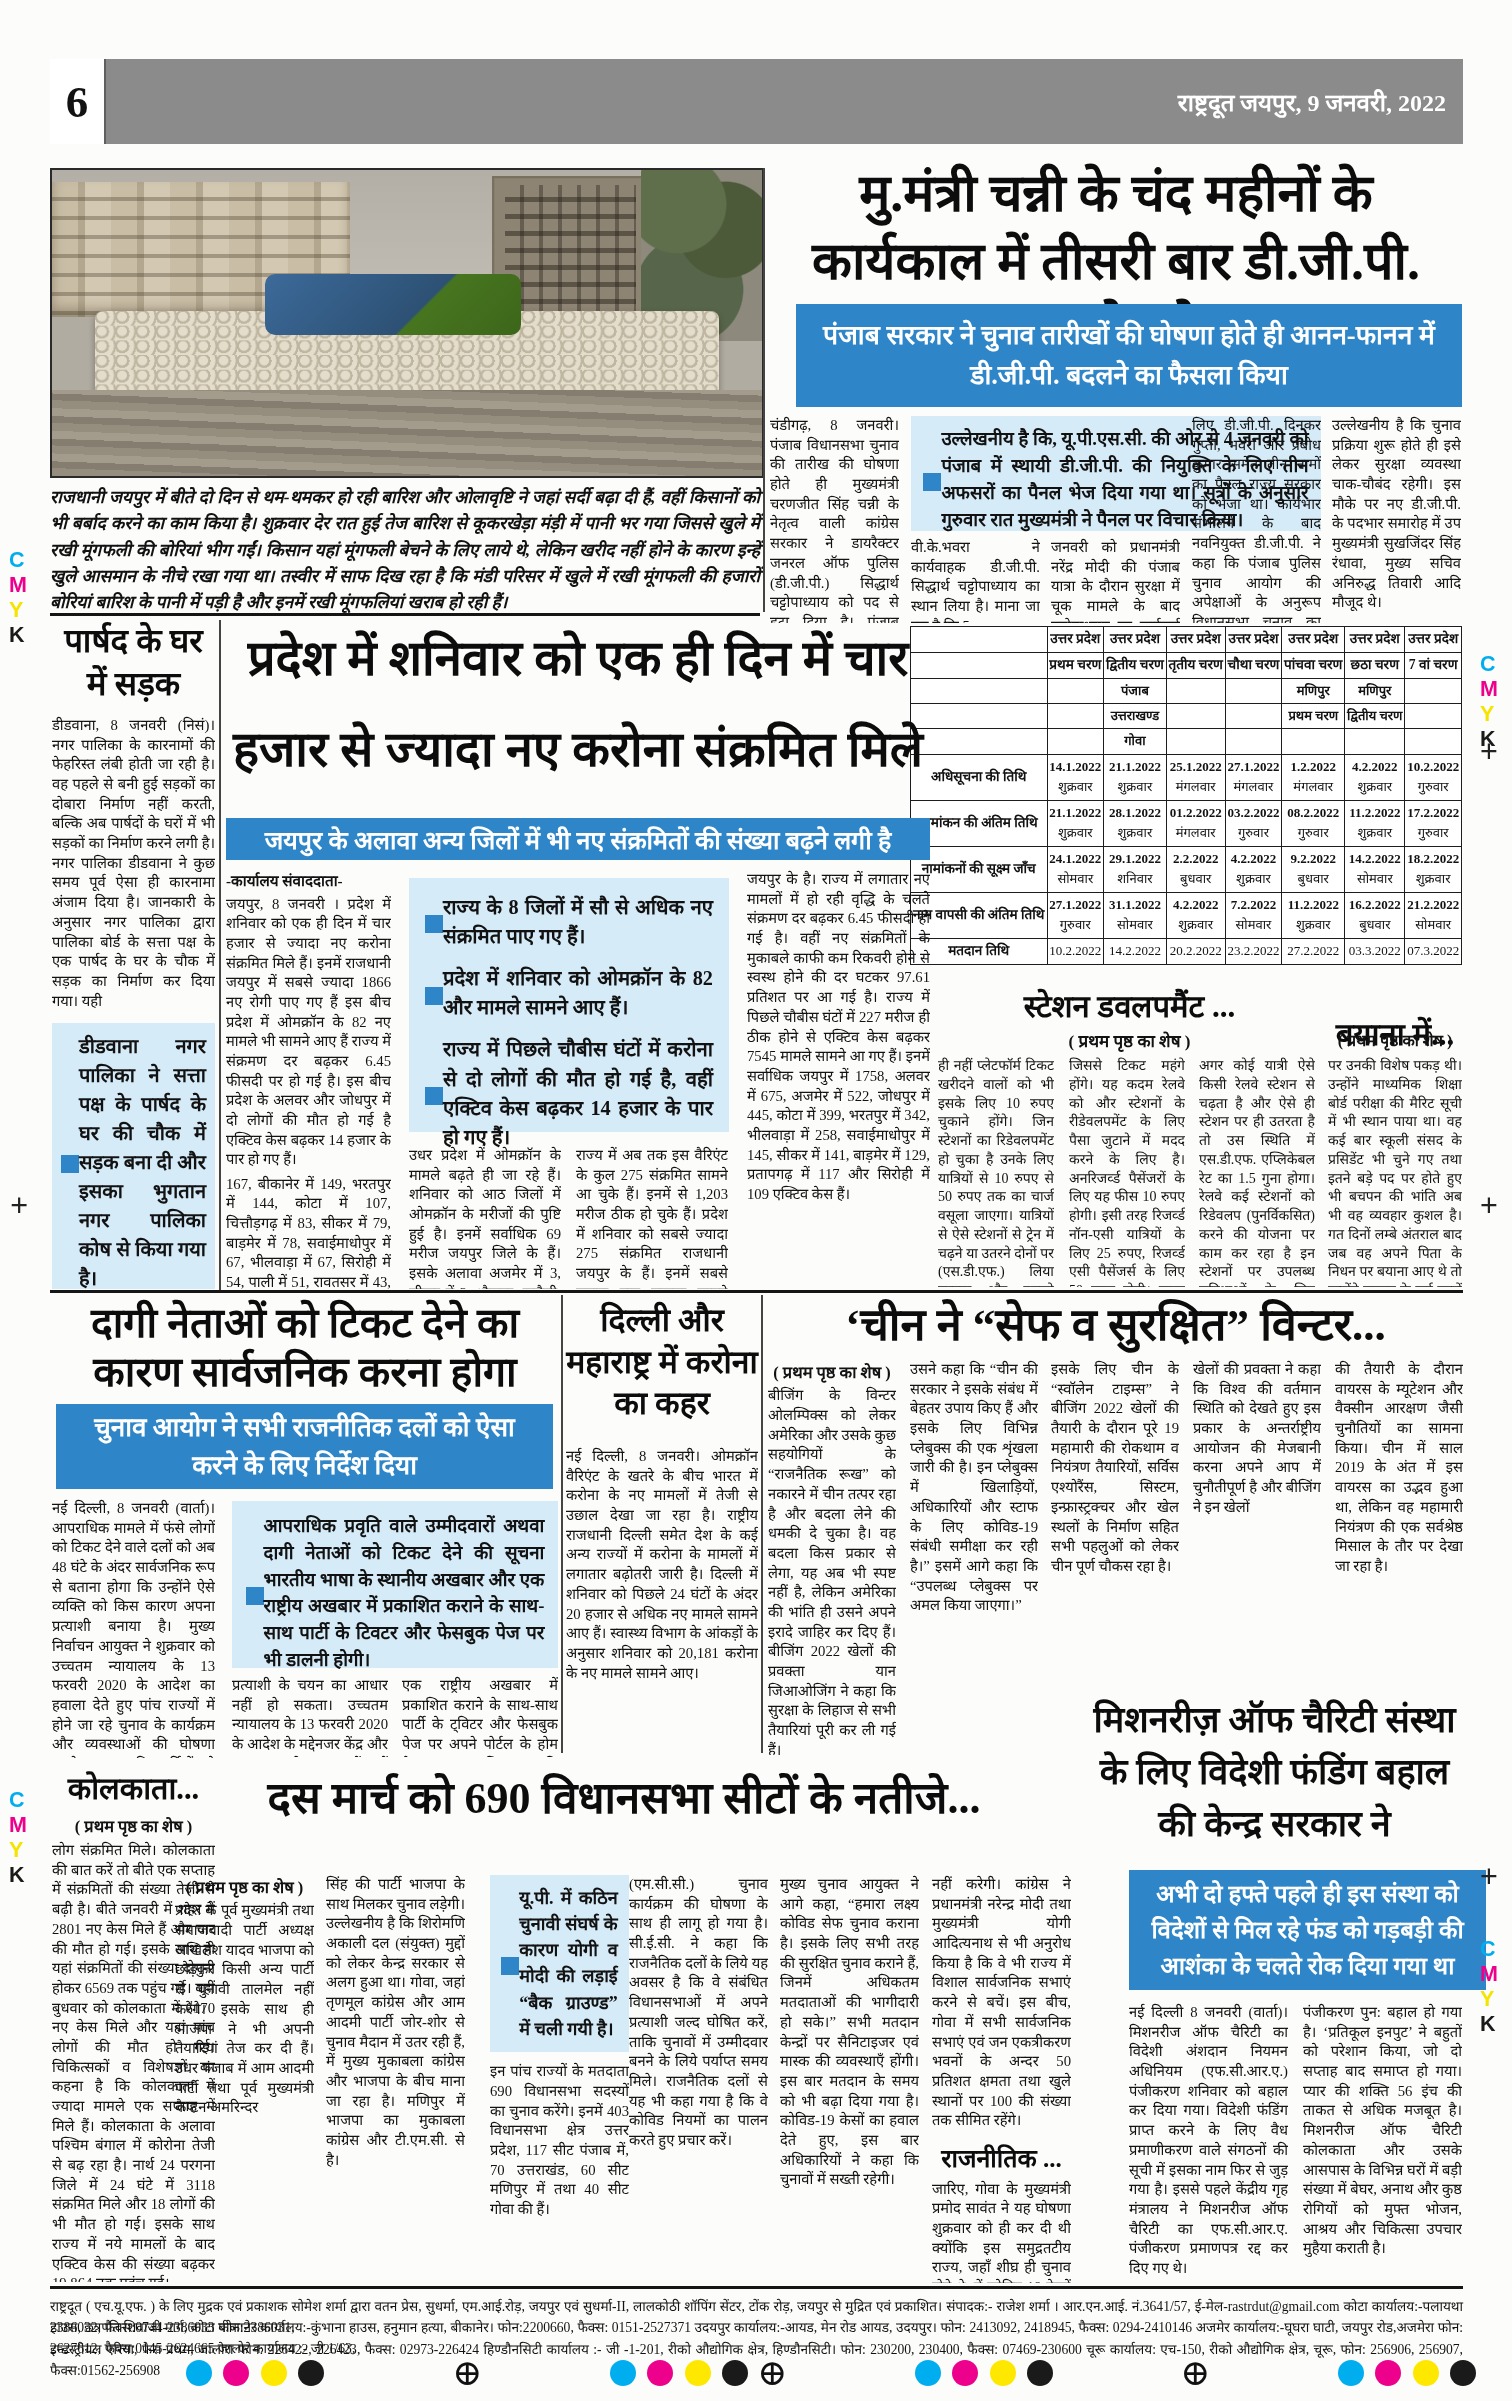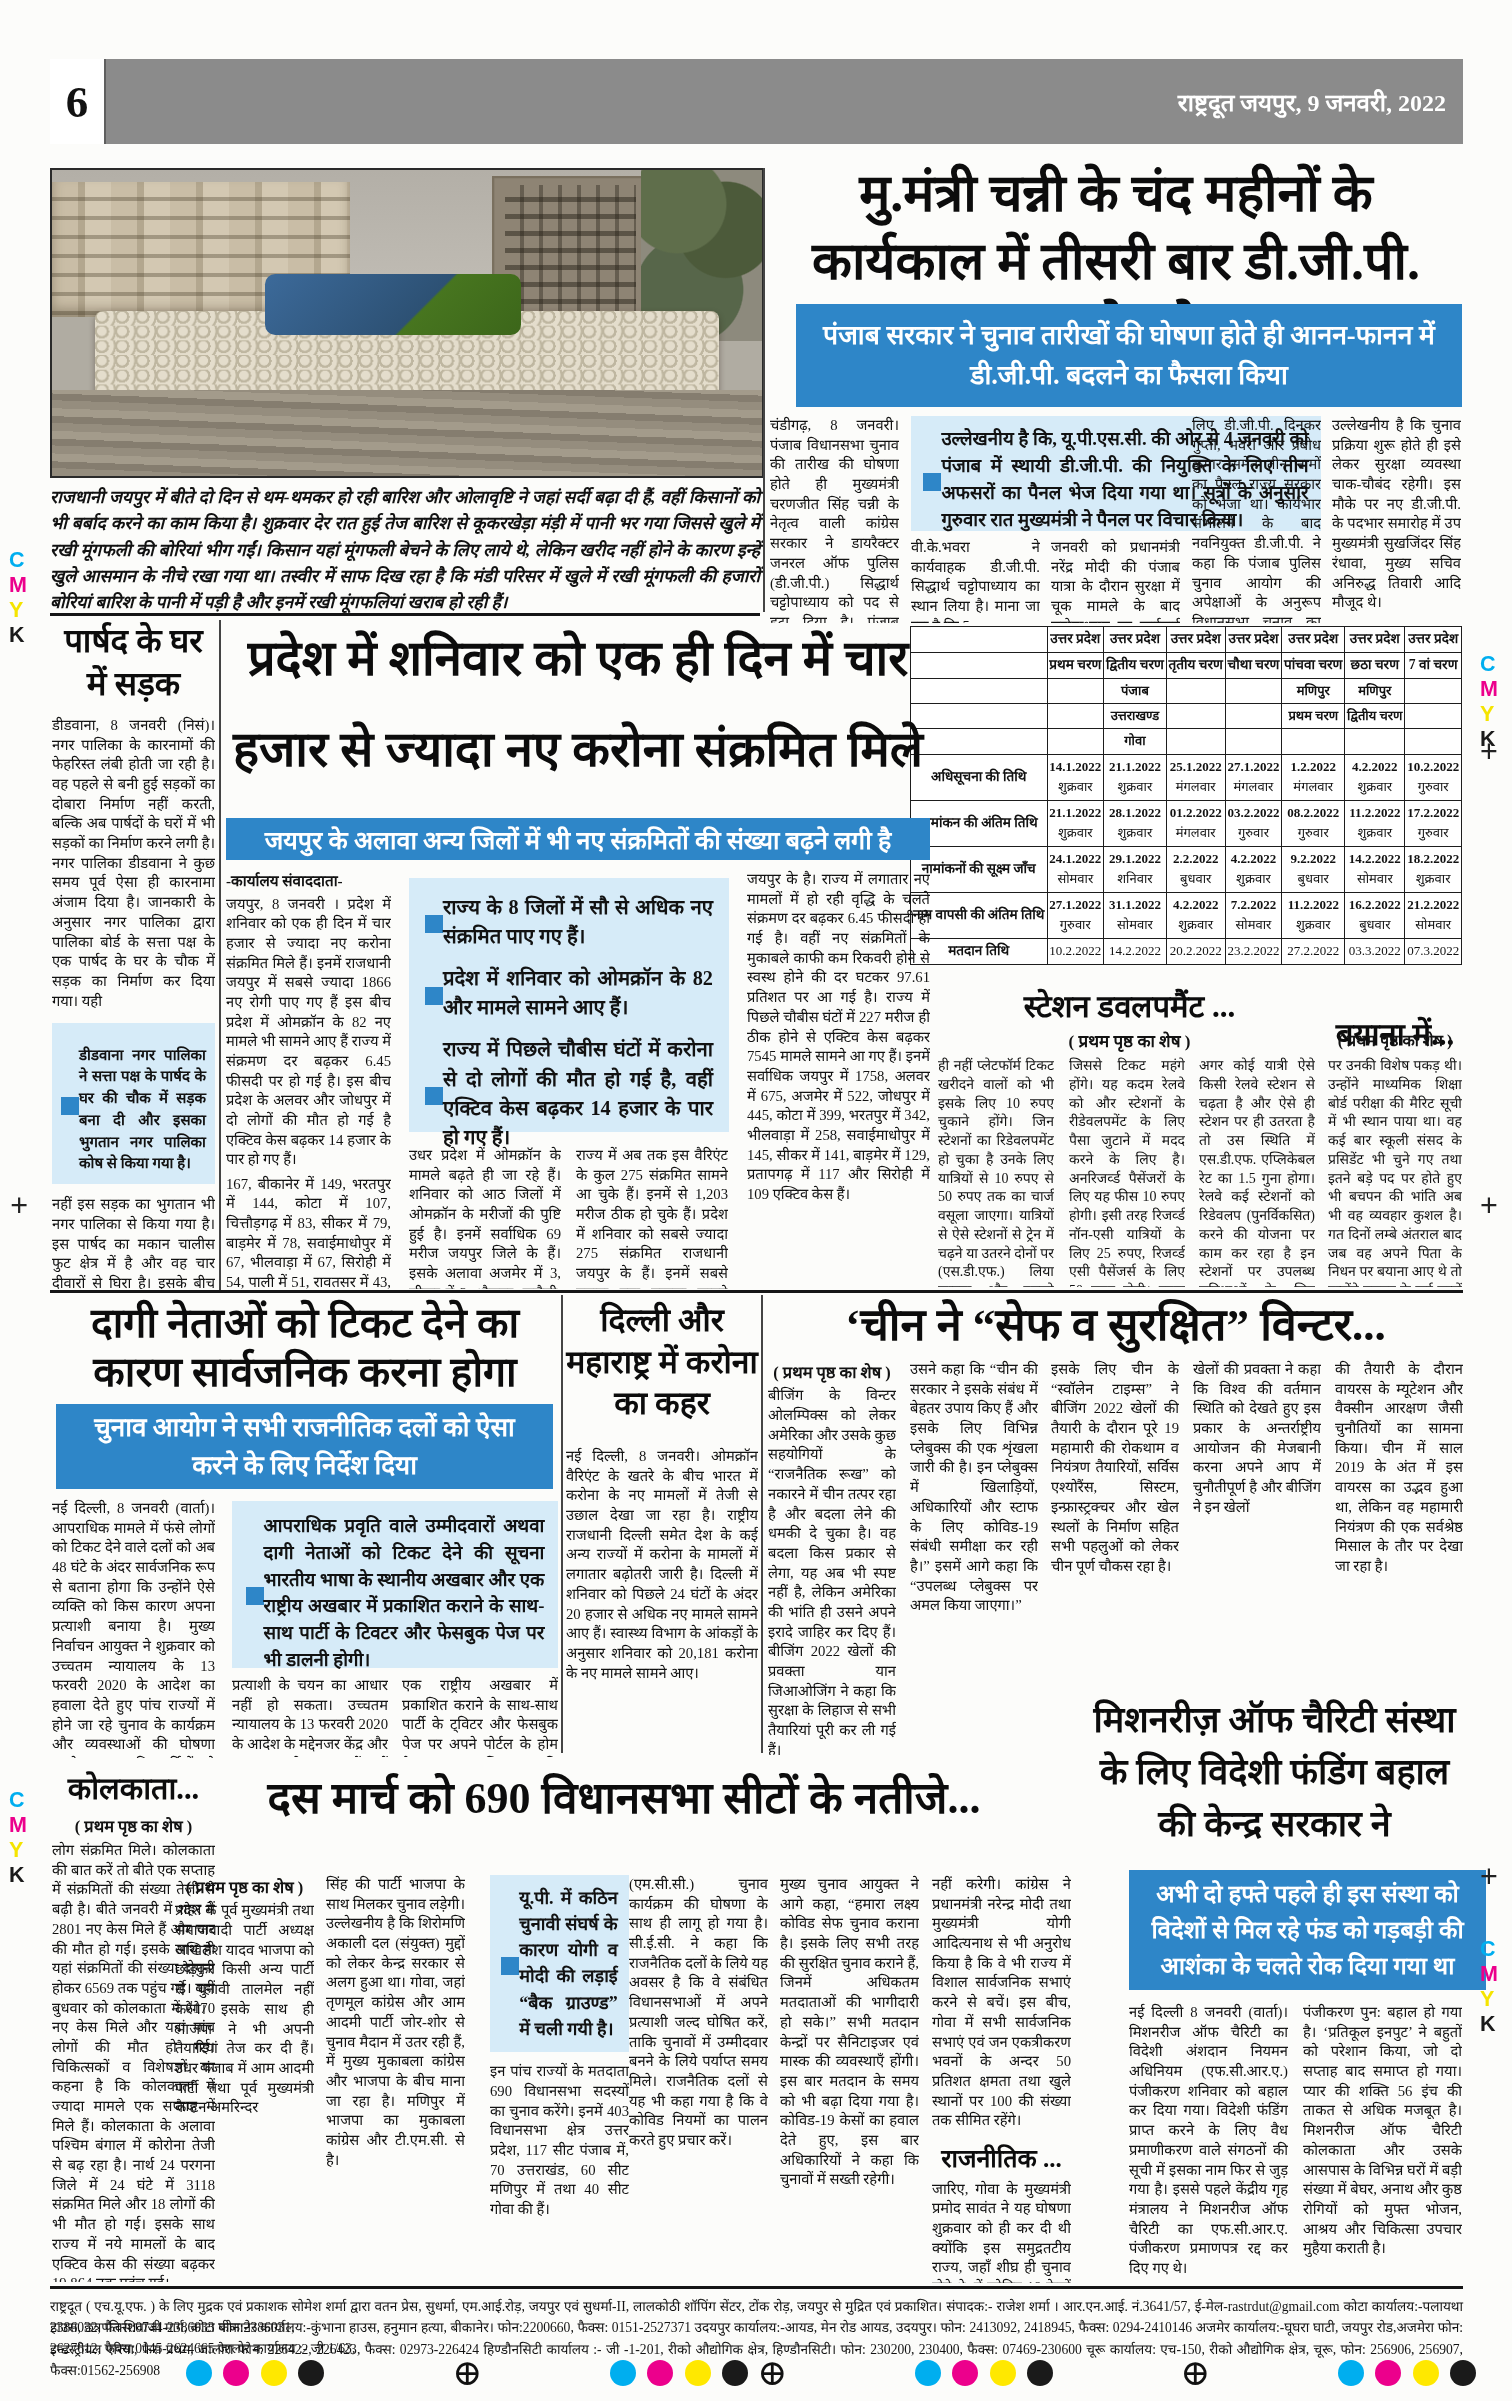--- a/index.html
+++ b/index.html
@@ -299,21 +299,21 @@
       </table>
   </div>
 
   <div class="abs vrule" style="left:219px;top:620px;height:670px;"></div>
   <div class="abs" style="left:52px;top:620px;width:163px;height:669px;overflow:hidden;">
     <div class="headline" style="font-size:33px;line-height:1.3;">पार्षद के घर में सड़क</div>
     <div class="col" style="margin-top:10.2px;">डीडवाना, 8 जनवरी (निसं)। नगर पालिका के कारनामों की फेहरिस्त लंबी होती जा रही है। वह पहले से बनी हुई सड़कों का दोबारा निर्माण नहीं करती, बल्कि अब पार्षदों के घरों में भी सड़कों का निर्माण करने लगी है। नगर पालिका डीडवाना ने कुछ समय पूर्व ऐसा ही कारनामा अंजाम दिया है। जानकारी के अनुसार नगर पालिका द्वारा पालिका बोर्ड के सत्ता पक्ष के एक पार्षद के घर के चौक में सड़क का निर्माण कर दिया गया। यही</div>
     <div class="lightbox" style="margin-top:11.3px;padding:9px;">
       <div class="bullet-row" style="margin-bottom:0;">
         <span class="bullet-sq"></span>
-        <span class="bullet-text" style="font-size:15px;margin-top:13px;">डीडवाना नगर पालिका ने सत्ता पक्ष के पार्षद के घर की चौक में सड़क बना दी और इसका भुगतान नगर पालिका कोष से किया गया है।</span>
+        <span class="bullet-text" style="font-size:20px;">डीडवाना नगर पालिका ने सत्ता पक्ष के पार्षद के घर की चौक में सड़क बना दी और इसका भुगतान नगर पालिका कोष से किया गया है।</span>
       </div>
     </div>
     <div class="col" style="margin-top:11.3px;">नहीं इस सड़क का भुगतान भी नगर पालिका से किया गया है। इस पार्षद का मकान चालीस फुट क्षेत्र में है और वह चार दीवारों से घिरा है। इसके बीच का हिस्सा खुला चौक है जिसमें पालिका ने सड़क बना दी। राज्य में संक्रमण का बढ़ना 6.45 फीसदी पर हो गई है। यह मामले को लेकर अब आम चर्चा है कि यह जानकारी सत्ता पक्ष व विपक्ष को भी है, लेकिन कोई भी इस मामले को नहीं उठा रहा है। इस संबंध में भाजपा नेता एडवोकेट आसिफ खोखर ने नगर पालिका पर भ्रष्टाचार व अनियमितता को बढ़ावा देने और पार्षदों के निजी हितों के लिए सरकारी धन का दुरुपयोग करने का आरोप लगाया है।</div>
   </div>
 
   <div class="abs headline" style="left:226px;top:614px;width:704px;font-size:49px;line-height:1.85;">प्रदेश में शनिवार को एक ही दिन में चार हजार से ज्यादा नए करोना संक्रमित मिले</div>
   <div class="abs bluebox" style="left:226px;top:818px;width:704px;height:42px;font-size:25px;">जयपुर के अलावा अन्य जिलों में भी नए संक्रमितों की संख्या बढ़ने लगी है</div>
   <div class="abs" style="left:226px;top:870px;width:704px;height:419px;">
     <div class="abs" style="left:0;top:0;width:165px;height:419px;overflow:hidden;">
       <div class="byline" style="font-size:15.2px;">-कार्यालय संवाददाता-</div>

